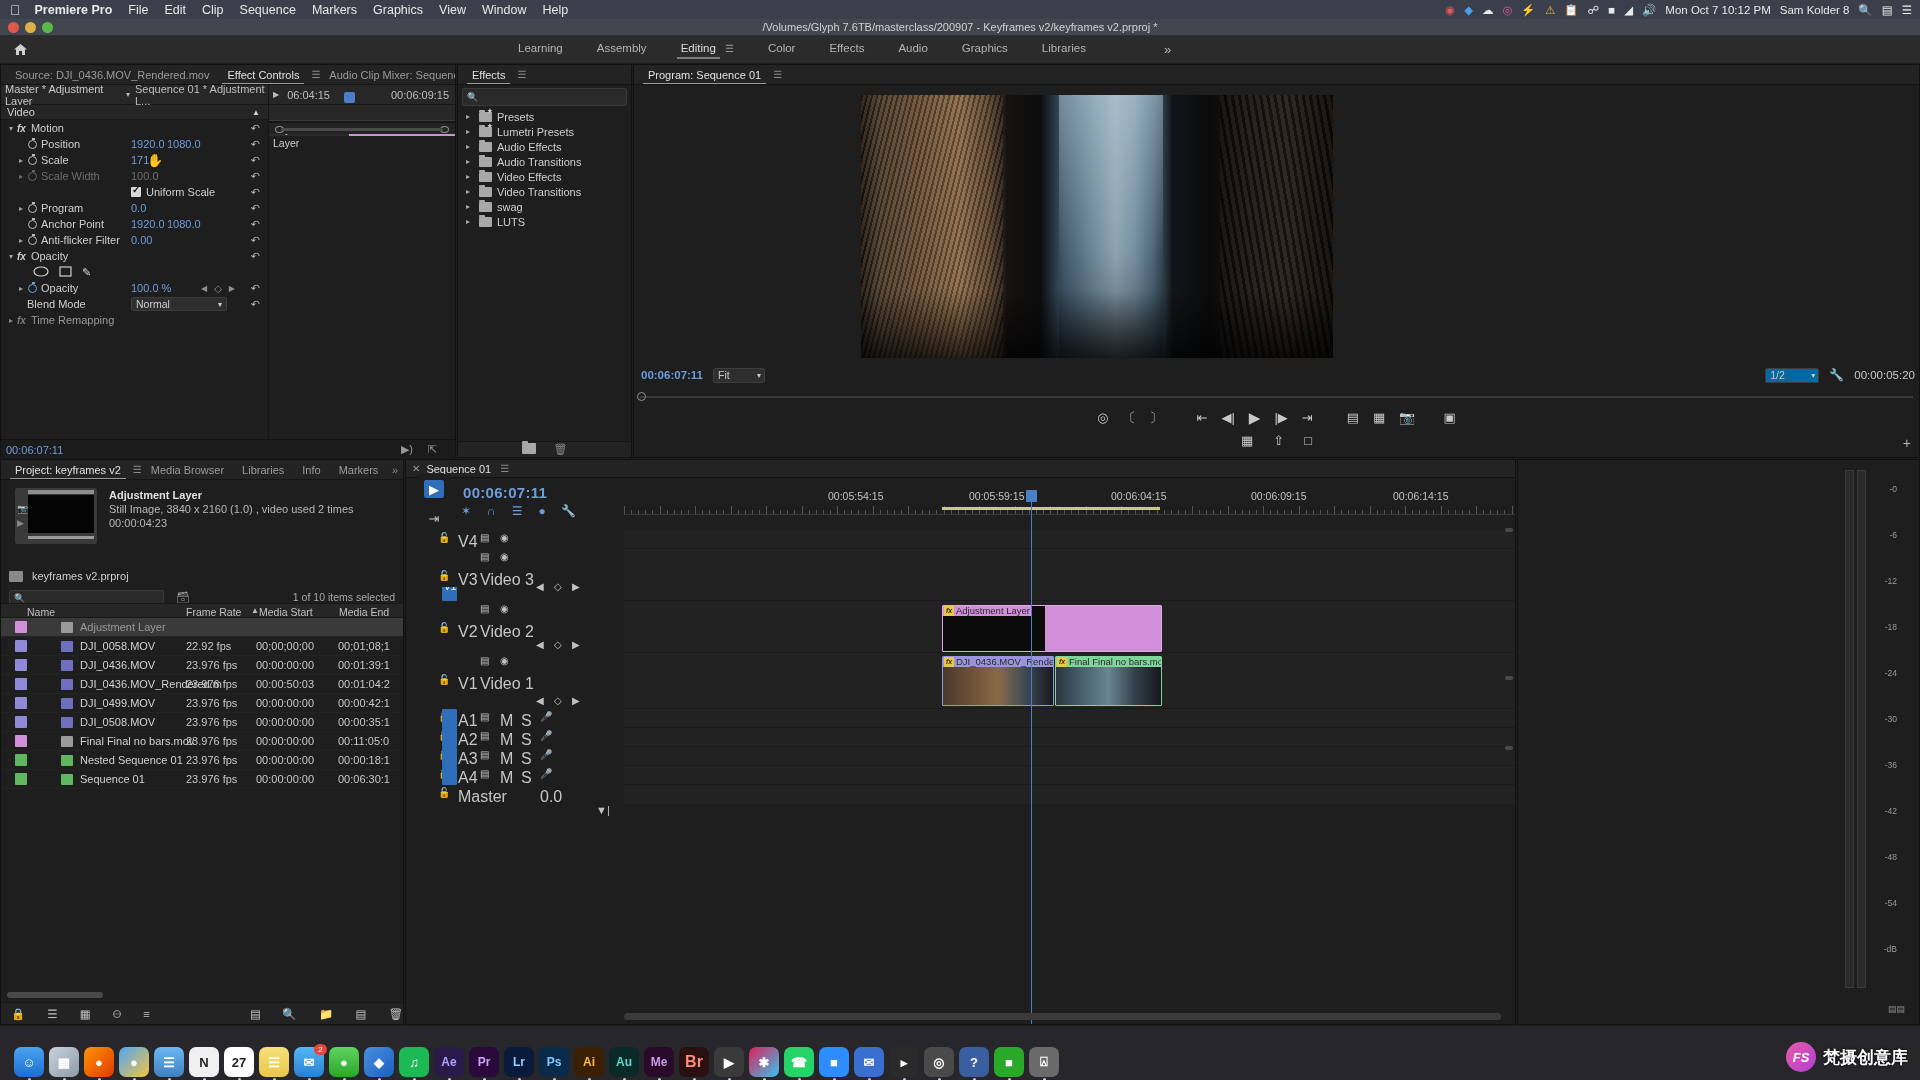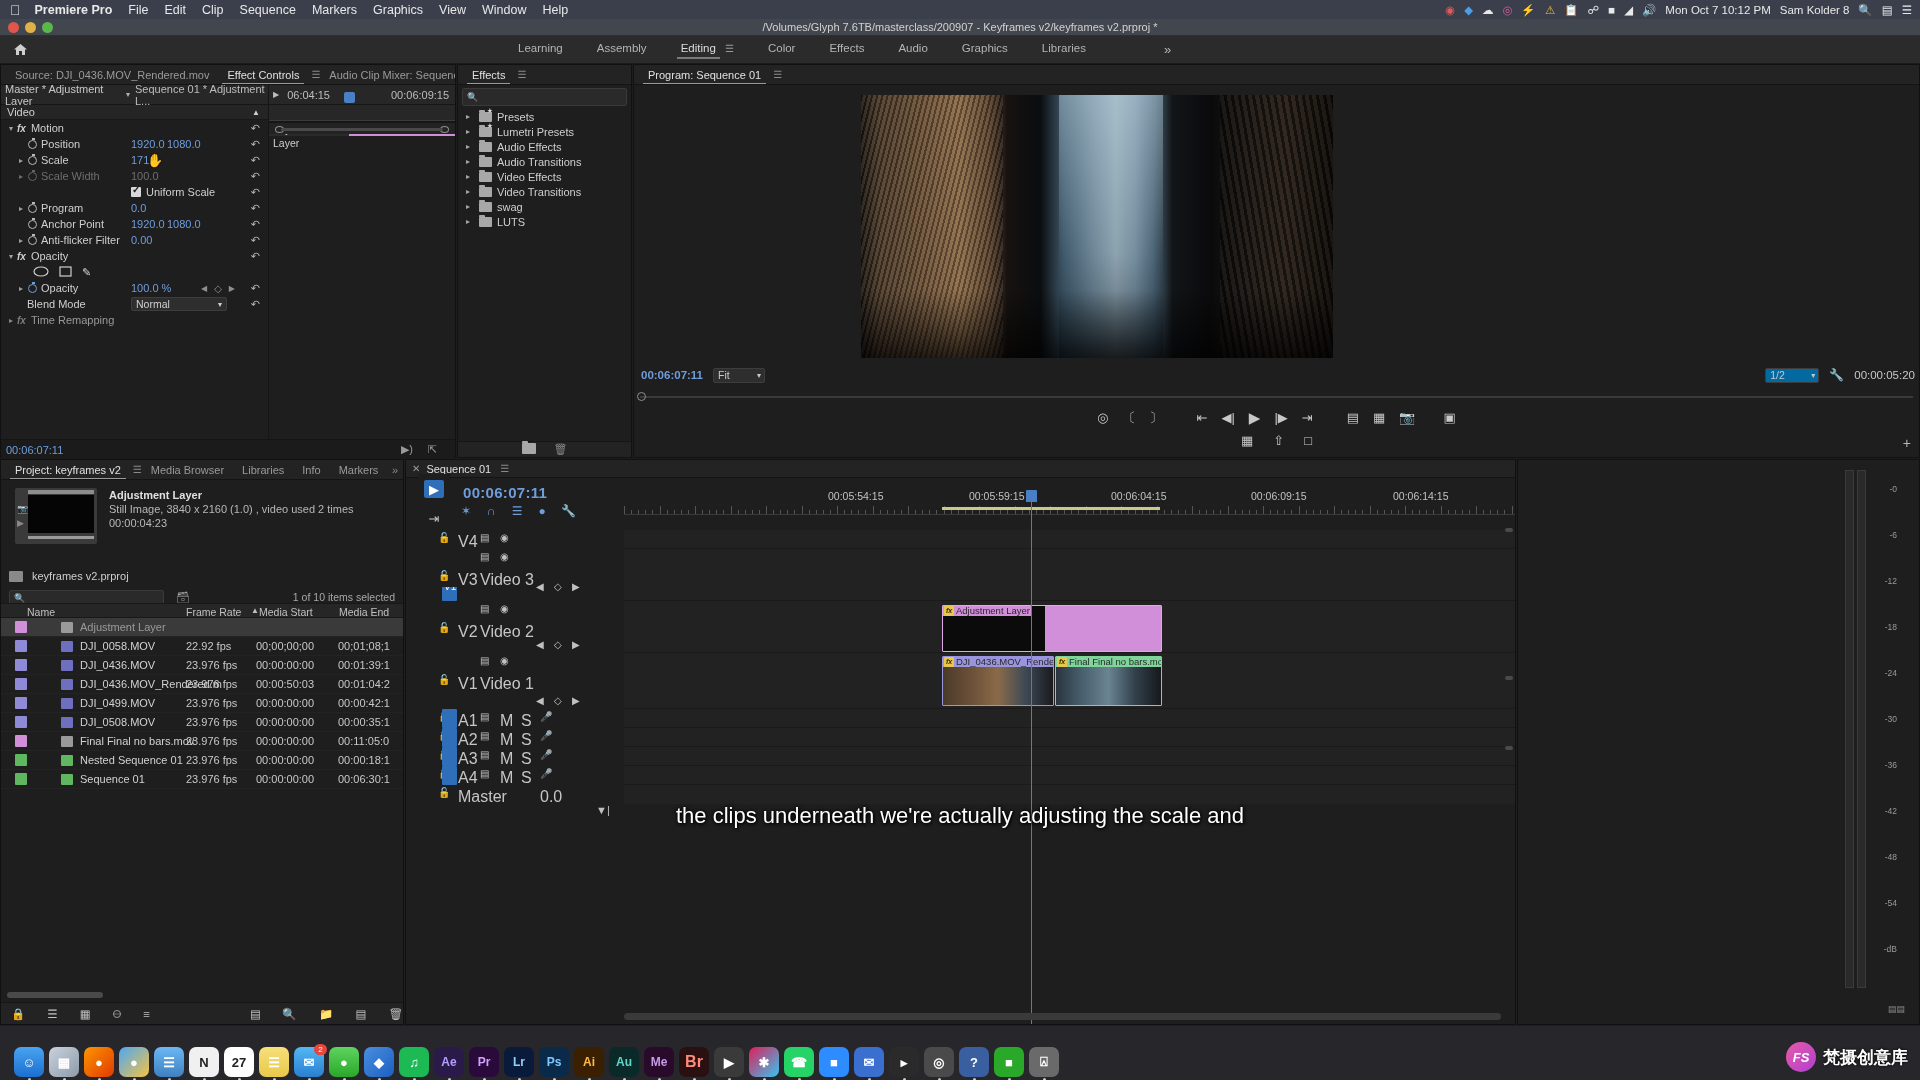--- a/index.html
+++ b/index.html
@@ -1110,21 +1110,20 @@
       <span style="top: 382px;">-48</span>
       <span style="top: 428px;">-54</span>
       <span style="top: 474px;">-dB</span>
     </div>
   <div class="am-foot">
     <span>▤▤</span>
   </div>
 </div>
 
 <div id="subs">
-  <div class="en">the clips underneath we're actually adjusting the scale and</div>
 </div>
 
 <div id="dock">
     <div class="dapp" style="background: linear-gradient(rgb(74, 163, 240), rgb(27, 111, 208));">☺<span class="dot"></span></div>
     <div class="dapp" style="background: linear-gradient(135deg, rgb(201, 211, 222), rgb(142, 154, 168));">▦<span class="dot"></span></div>
     <div class="dapp" style="background: linear-gradient(135deg, rgb(255, 149, 0), rgb(224, 58, 0));">●<span class="dot"></span></div>
     <div class="dapp" style="background: linear-gradient(135deg, rgb(78, 167, 245), rgb(245, 195, 68));">●<span class="dot"></span></div>
     <div class="dapp" style="background: linear-gradient(rgb(107, 184, 245), rgb(63, 127, 192));">☰<span class="dot"></span></div>
     <div class="dapp" style="background: rgb(240, 240, 240); color: rgb(34, 34, 34);">N<span class="dot"></span></div>
     <div class="dapp" style="background: rgb(255, 255, 255); color: rgb(34, 34, 34);">27<span class="dot"></span></div>

